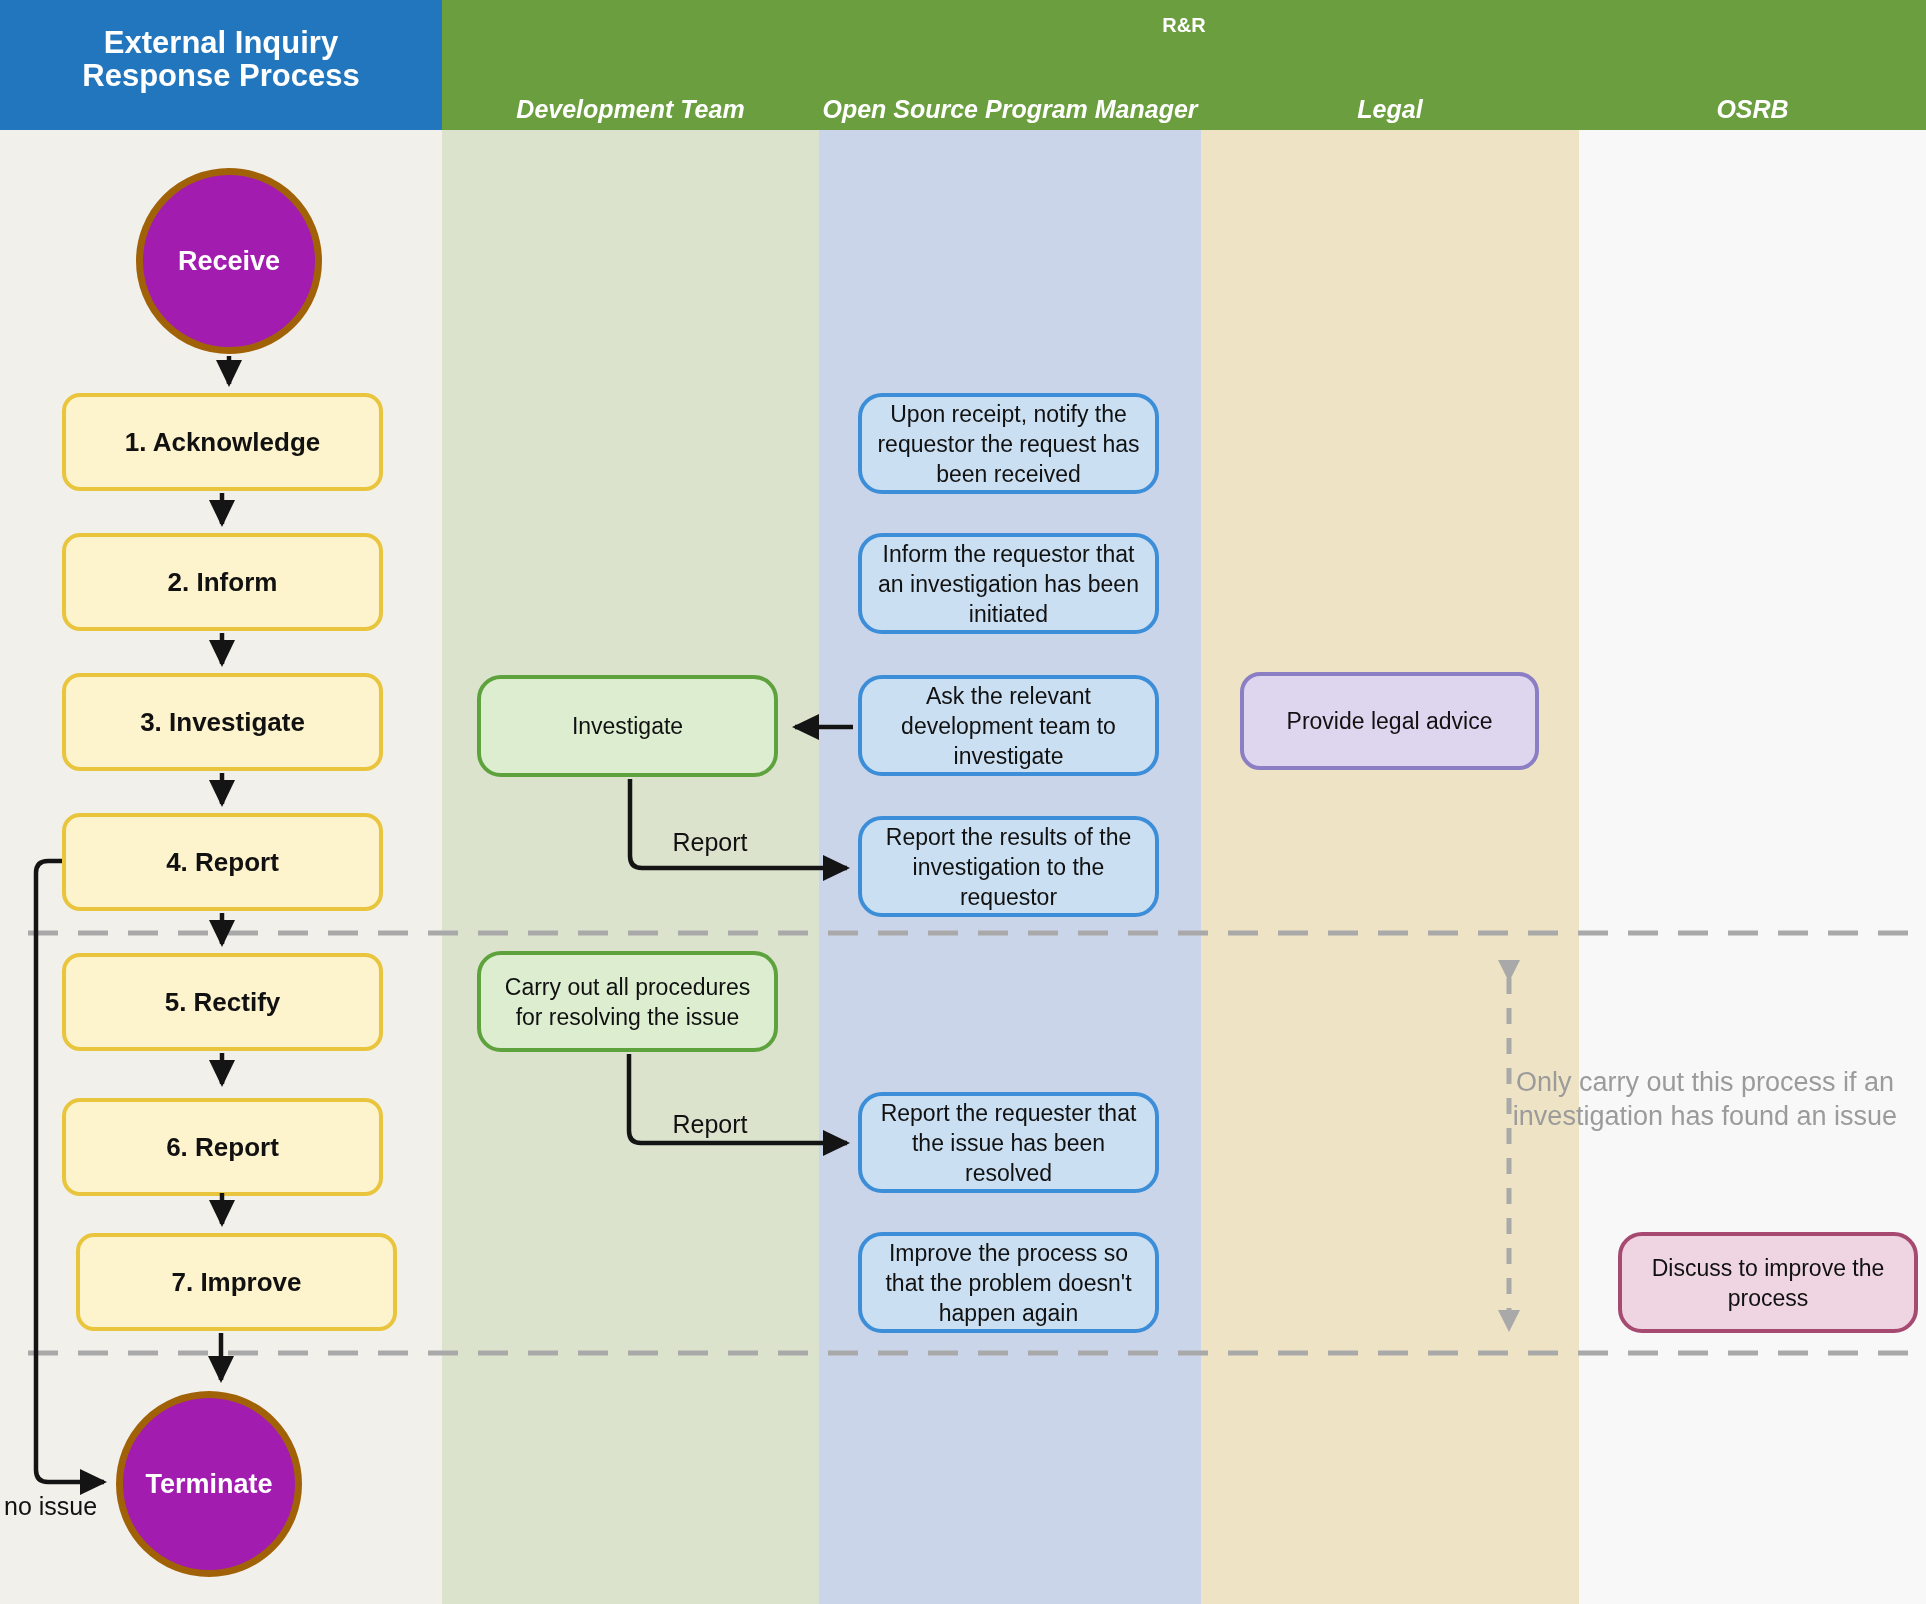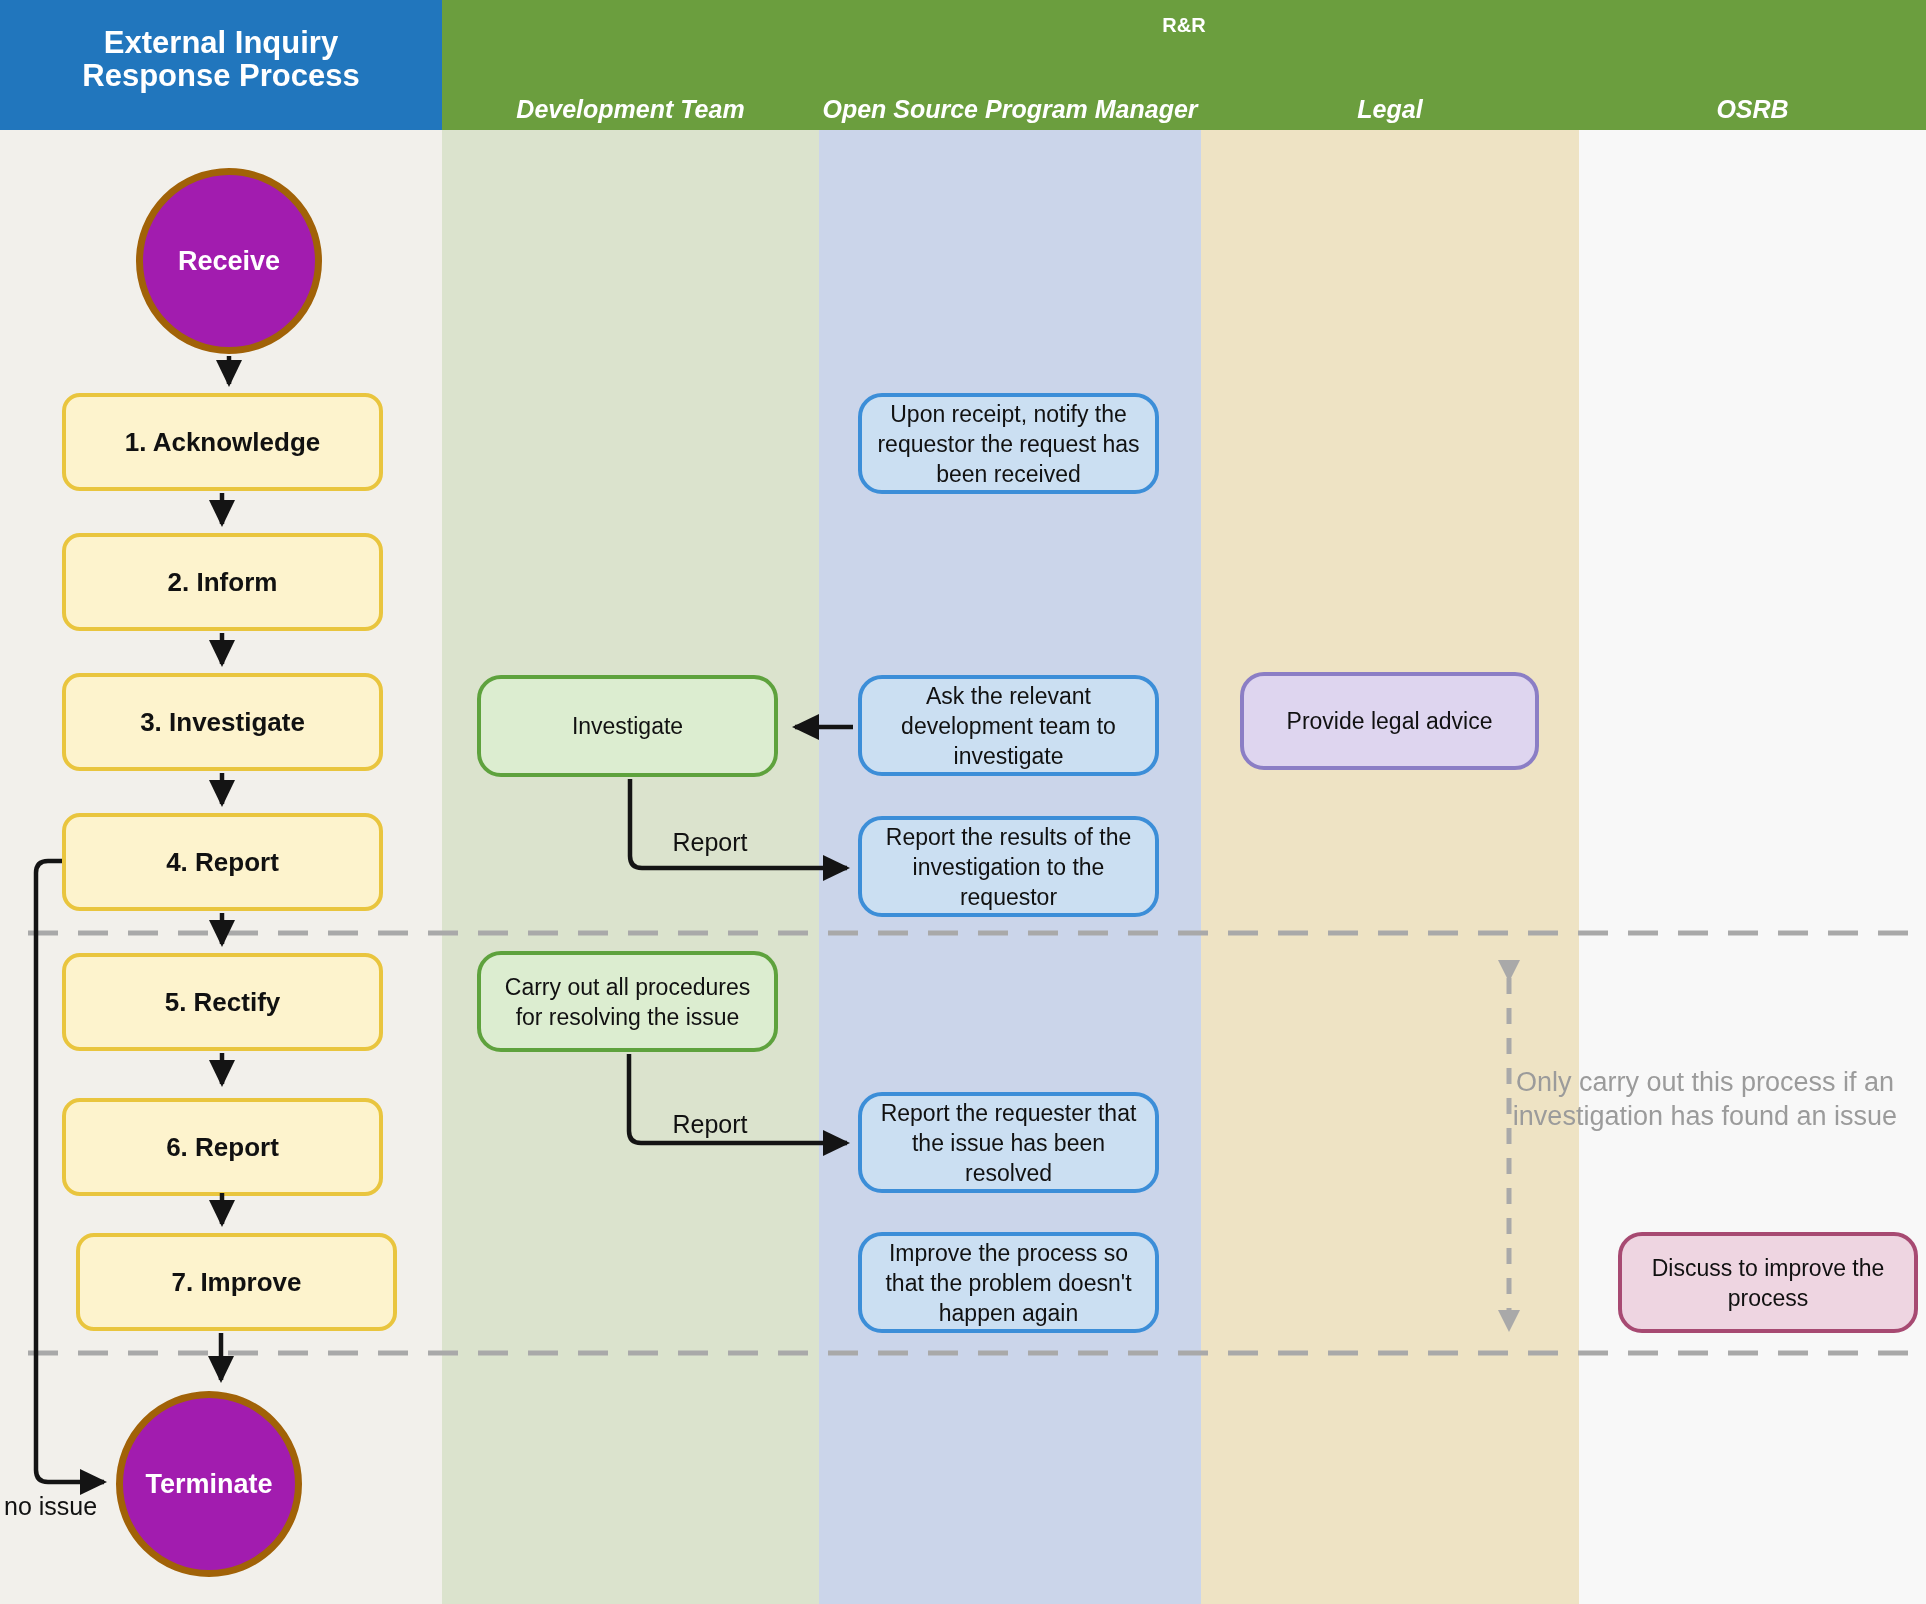--- a/index.html
+++ b/index.html
@@ -112,26 +112,27 @@
   <div class="box ybox" style="top:1233px;margin-left:14px;">7. Improve</div>
   <div class="circle c-terminate">Terminate</div>
   <div class="edge-label lbl-noissue">no issue</div>
 
   <div class="box gbox" style="top:675px;height:102px;">Investigate</div>
   <div class="box gbox" style="top:951px;height:101px;">Carry out all procedures for resolving the issue</div>
   <div class="edge-label lbl-report1">Report</div>
   <div class="edge-label lbl-report2">Report</div>
 
   <div class="box bbox" style="top:393px;">Upon receipt, notify the requestor the request has been received</div>
+  <div class="box bbox" style="top:533px;">Inform the requestor that an investigation has been initiated</div>
   <div class="box bbox" style="top:675px;">Ask the relevant development team to investigate</div>
   <div class="box bbox" style="top:816px;">Report the results of the investigation to the requestor</div>
   <div class="box bbox" style="top:1092px;">Report the requester that the issue has been resolved</div>
   <div class="box bbox" style="top:1232px;">Improve the process so that the problem doesn't happen again</div>
 
-  <div class="box pbox" style="left:1240px;top:672px;width:299px;height:98px;">Provide legal advice</div>
+  <div class="box pbox" style="left:1240px;top:672px;width:299px;height:98px;border-radius:20px;">Provide legal advice</div>
 
   <div class="box kbox" style="left:1618px;top:1232px;width:300px;height:101px;">Discuss to improve the process</div>
 
   <div class="note">Only carry out this process if an investigation has found an issue</div>
 
   <svg class="overlay" width="1926" height="1604" viewBox="0 0 1926 1604">
     <defs>
       <marker id="ab" markerUnits="userSpaceOnUse" markerWidth="34" markerHeight="34" refX="24" refY="13" orient="auto">
         <path d="M0,0 L27,13 L0,26 z" fill="#141414"></path>
       </marker>

